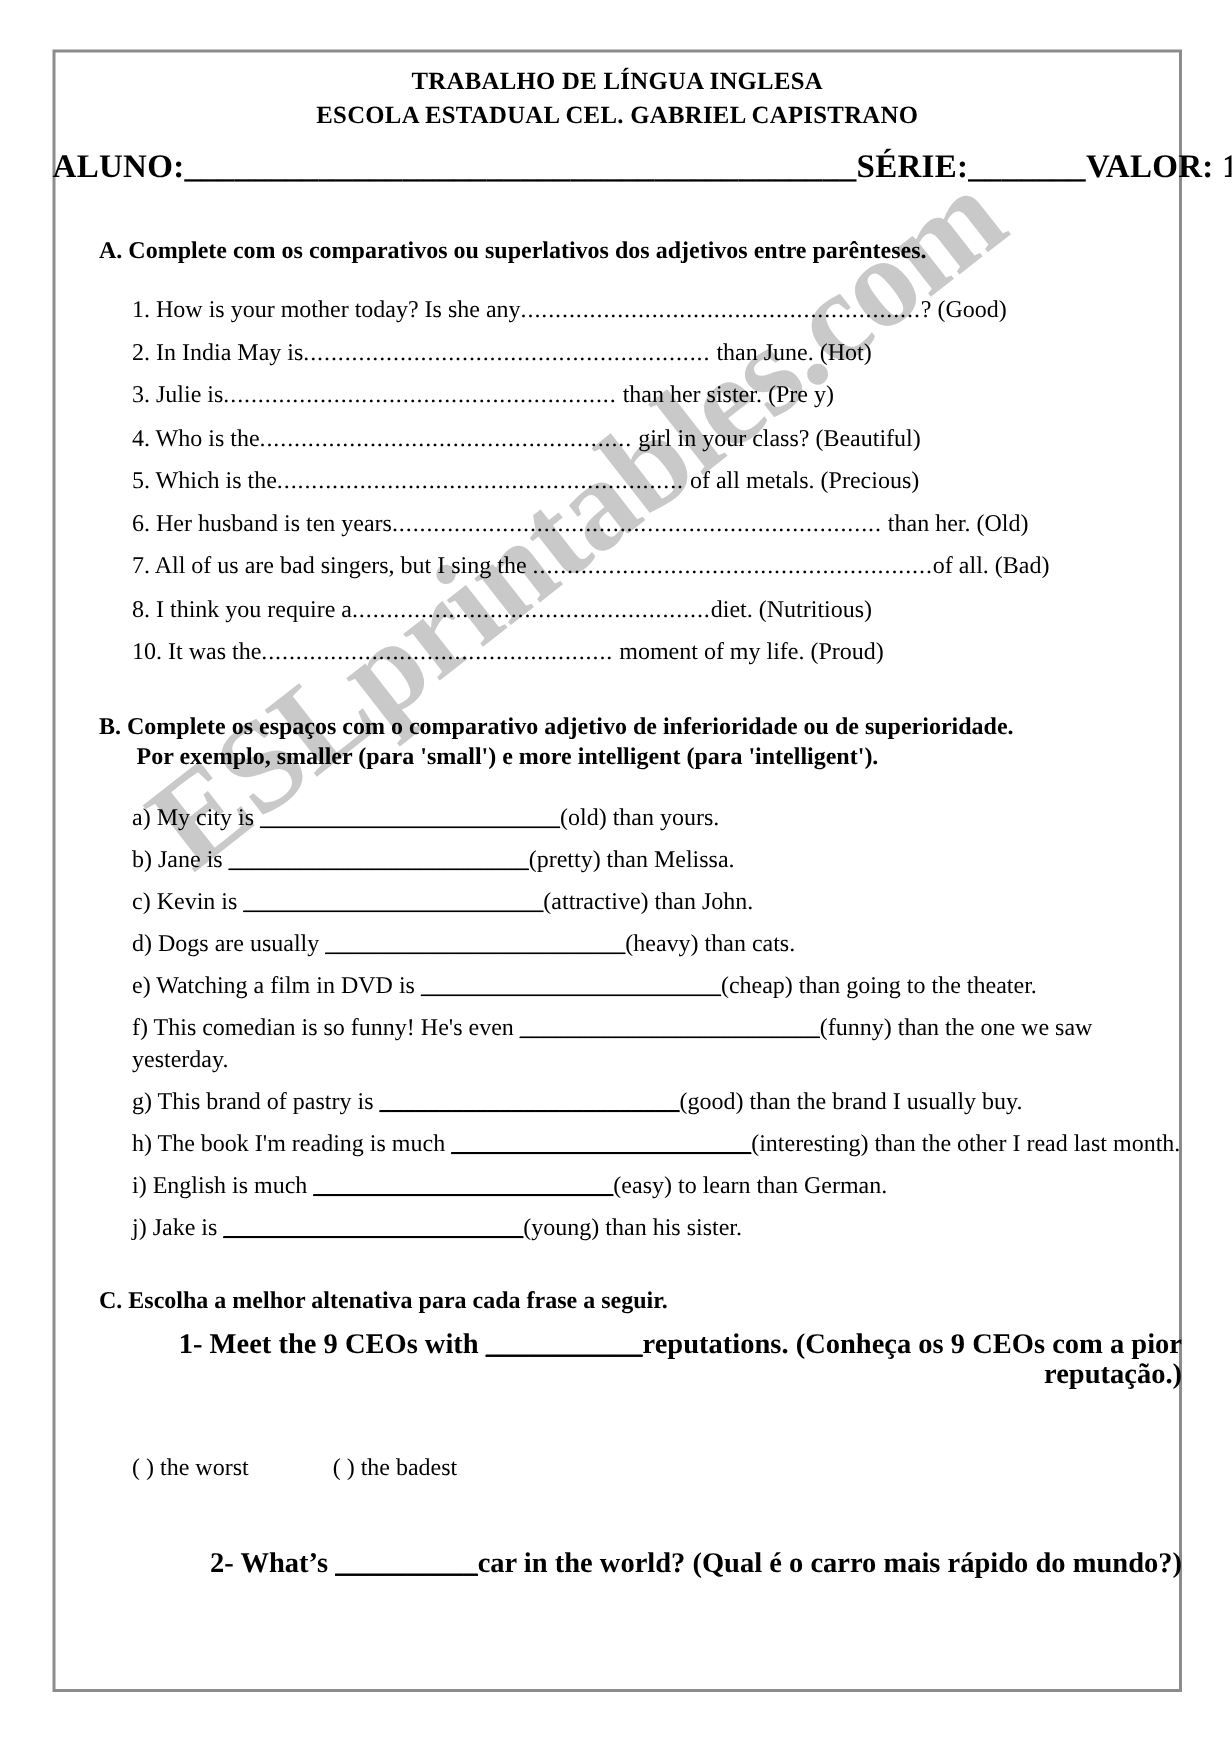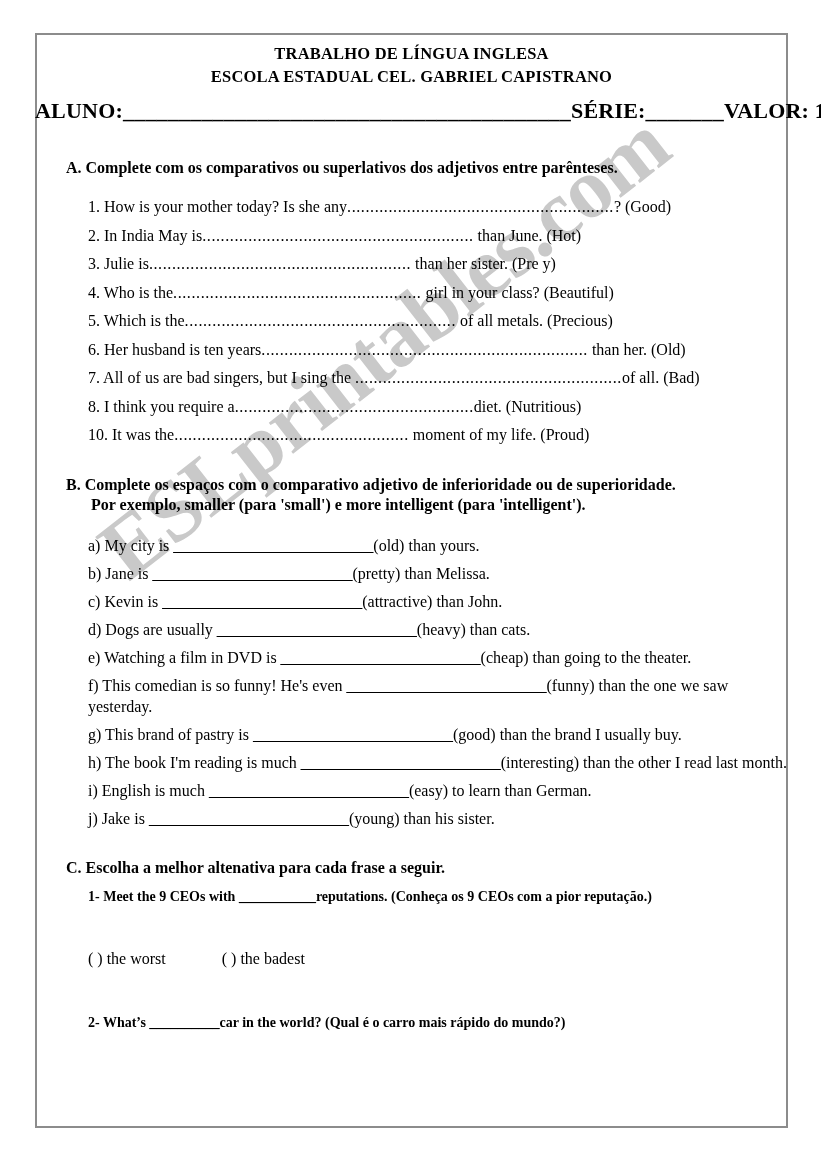--- a/index.html
+++ b/index.html
@@ -103,23 +103,24 @@
   .brow {
     font-size: 16px;
     line-height: 21px;
     margin-bottom: 7px;
     font-family: Liberation Serif, serif;
   }
   .brow.wrap { white-space: normal; }
   .blank { text-decoration: underline; letter-spacing: 0px; }
 
   .crow {
-    font-size: 14px;
+    font-size: 19px;
     font-weight: bold;
     line-height: 20px;
+    text-align: right;
   }
   .opts {
     font-size: 16px;
     line-height: 20px;
   }
   .opt-gap { display: inline-block; width: 56px; }
 </style>
 </head>
 <body>
 

